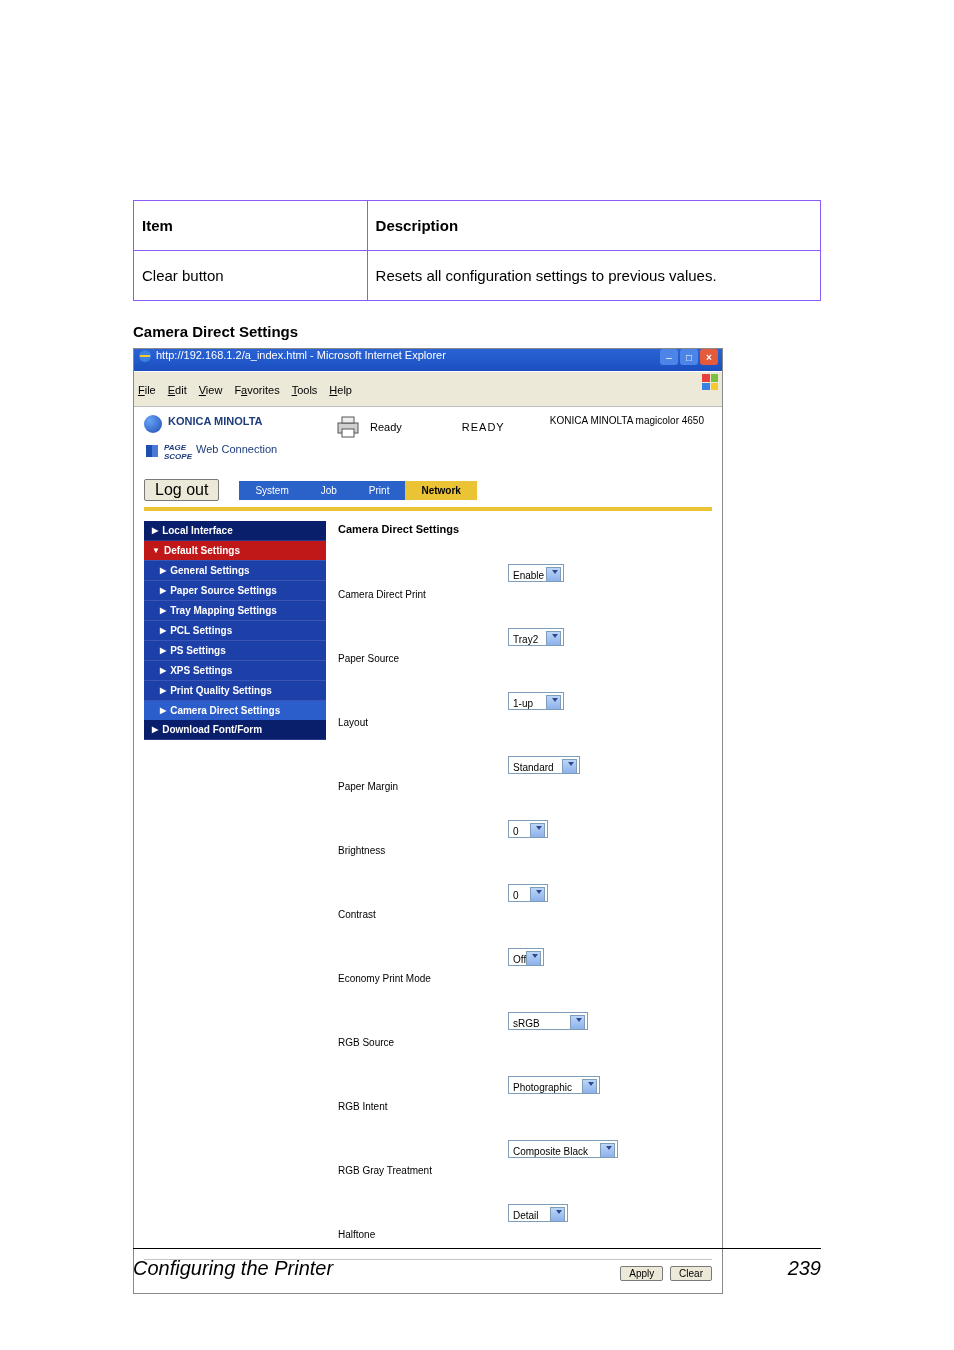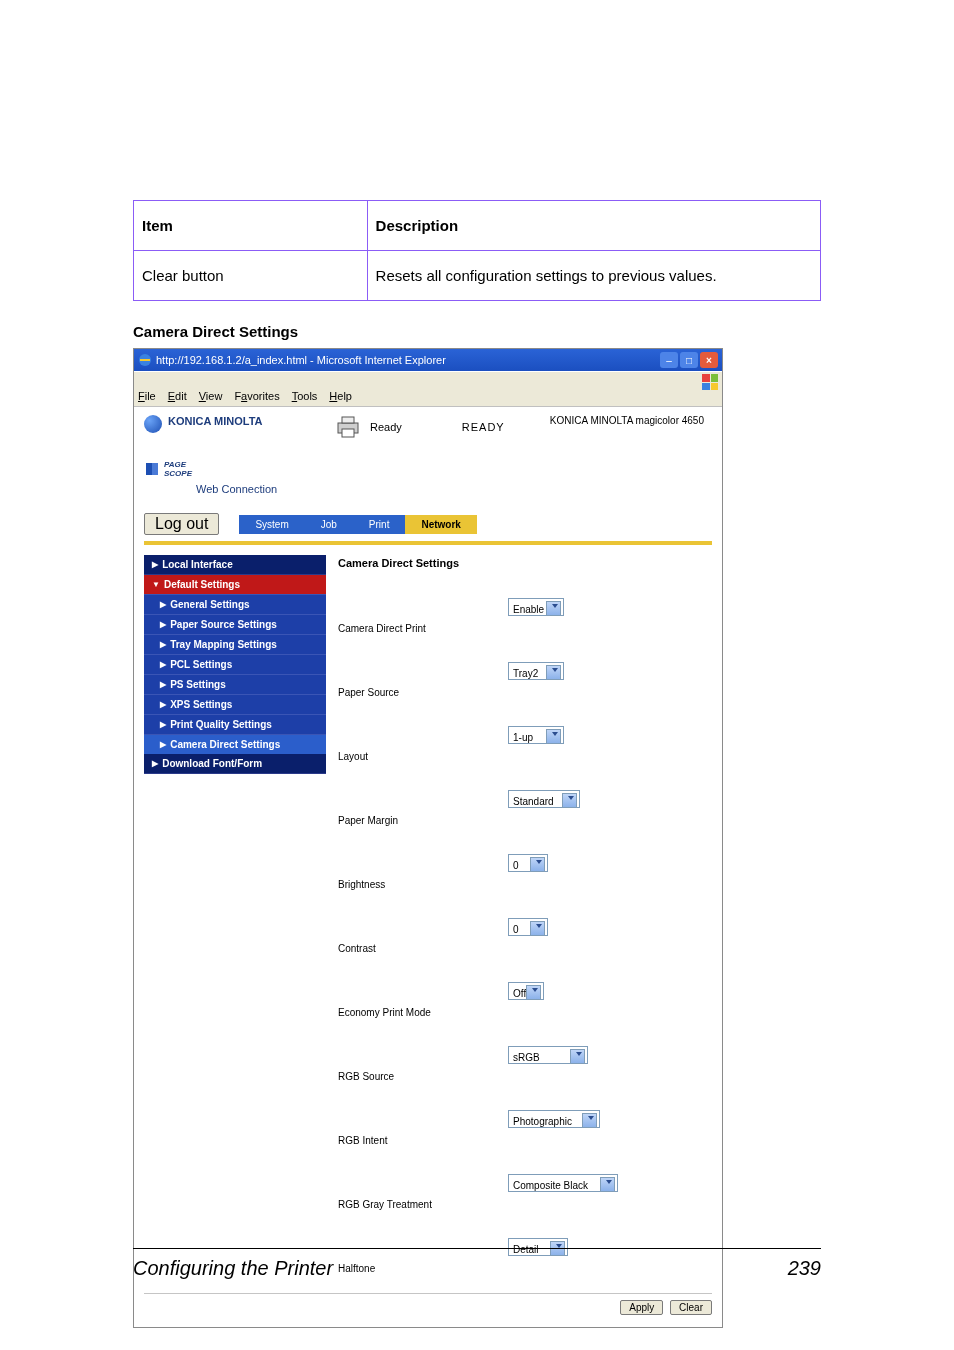--- a/index.html
+++ b/index.html
@@ -40,40 +40,40 @@
     width: 590px;
     border: 1px solid #8a8a8a;
     font-size: 10px;
     font-family: Tahoma, Arial, sans-serif;
     color: #000;
   }
   .title-bar {
     height: 22px;
     background: linear-gradient(#2a63d6, #1b4fc0);
     display: flex;
-    align-items: center;
+    align-items: flex-start;
     padding: 0 4px;
     color: #fff;
     font-size: 11px;
   }
   .title-bar .ie-icon {
     width: 14px; height: 14px; margin-right: 4px;
     display: inline-block;
   }
   .title-bar .spacer { flex: 1; }
   .winbtn { width: 18px; height: 16px; margin-left: 2px; display: flex; align-items: center; justify-content: center; font-size: 10px; border-radius: 3px; }
   .winbtn.min { background: #4d84e8; color:#fff; }
   .winbtn.max { background: #4d84e8; color:#fff; }
   .winbtn.close { background: #e45b3c; color:#fff; font-weight:bold; }
   .menu-bar {
     height: 36px;
     background: #ece9d8;
     display: flex;
-    align-items: flex-end;
-    padding: 4px 4px;
+    align-items: flex-start;
+    padding: 12px 4px;
     border-top: 1px solid #fff;
     border-bottom: 1px solid #c0c0c0;
     position: relative;
   }
   .menu-item { margin-right: 12px; font-size: 11px; }
   .menu-item .ul { text-decoration: underline; }
   .win-logo {
     position: absolute; right: 4px; top: 2px; width: 16px; height: 16px;
     display: grid; grid-template-columns: 1fr 1fr; grid-template-rows: 1fr 1fr; gap: 1px;
   }
@@ -86,23 +86,23 @@
   .header-row {
     display: flex; align-items: flex-start; padding: 8px 10px 18px 10px;
   }
   .logo-col { width: 190px; }
   .km-logo { display: flex; align-items: flex-start; font-weight: bold; font-size: 11px; color: #1d3c7c; margin-bottom: 10px; }
   .km-globe {
     width: 18px; height: 18px; border-radius: 50%;
     background: radial-gradient(circle at 30% 30%, #6aa3f7, #1d4fb3);
     margin-right: 6px;
   }
-  .ps-line { display:flex; align-items:center; font-size:11px; color:#1d3c7c; font-style: italic;}
+  .ps-line { display:flex; font-size:11px; color:#1d3c7c; font-style: italic;}
   .ps-icon { width:16px; height:16px; margin-right:4px; }
-  .ps-line .w { font-style:normal;margin-top:40px; }
+  .ps-line .w { font-style:normal; }
 
   .status-col { flex: 1; display:flex; align-items:center; }
   .printer-icon { width: 28px; height: 24px; margin-right: 8px; }
   .ready-small { font-size: 11px; margin-right: 60px; }
   .ready-big { font-size: 11px; letter-spacing: 1px; }
   .model { position:absolute; right: 18px; font-size: 10px; }
   .header-wrap { position: relative; }
 
   .row2 {
     display: flex; align-items: center; padding: 0 10px 6px 10px;

